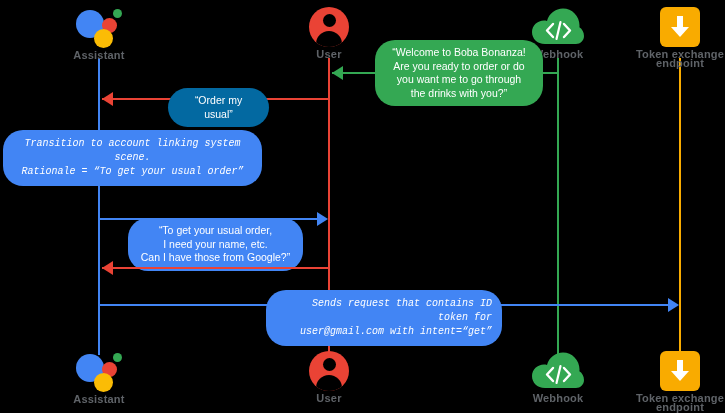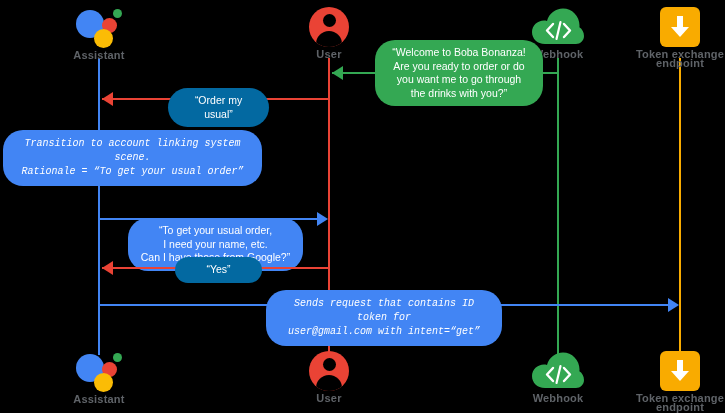--- a/index.html
+++ b/index.html
@@ -207,25 +207,24 @@
 Rationale = “To get your usual order”</div>
 
   <div class="arrow-line" style="left:99px; top:218px; width:219px; background:#4285F4;"></div>
   <div class="arrow-head right" style="left:317px; top:212px; color:#4285F4;"></div>
   <div class="bubble bubble-chat bubble-blue" style="left:128px; top:198px; width:175px;margin-top:20px;">“To get your usual order,
 I need your name, etc.
 Can I have those from Google?”</div>
 
   <div class="arrow-line" style="left:102px; top:267px; width:227px; background:#EA4335;"></div>
   <div class="arrow-head left" style="left:102px; top:261px; color:#EA4335;"></div>
-  <div class="bubble bubble-chat bubble-red" style="left:175px; top:257px; width:87px;">“Yes”</div>
 
   <div class="arrow-line" style="left:99px; top:304px; width:571px; background:#4285F4;"></div>
   <div class="arrow-head right" style="left:668px; top:298px; color:#4285F4;"></div>
-  <div class="bubble bubble-mono" style="left:266px; top:290px; width:236px;">Sends request that contains ID token for
+  <div class="bubble bubble-mono" style="left:266px; top:290px; width:236px;text-align:right;">Sends request that contains ID token for
 user@gmail.com with intent=“get”</div>
 
   <div class="actor" style="left:44px; top:350px;">
     <div class="assistant-icon">
       <div class="dot dot-blue"></div>
       <div class="dot dot-red"></div>
       <div class="dot dot-green"></div>
       <div class="dot dot-yellow"></div>
     </div>
     <div class="actor-label">Assistant</div>

